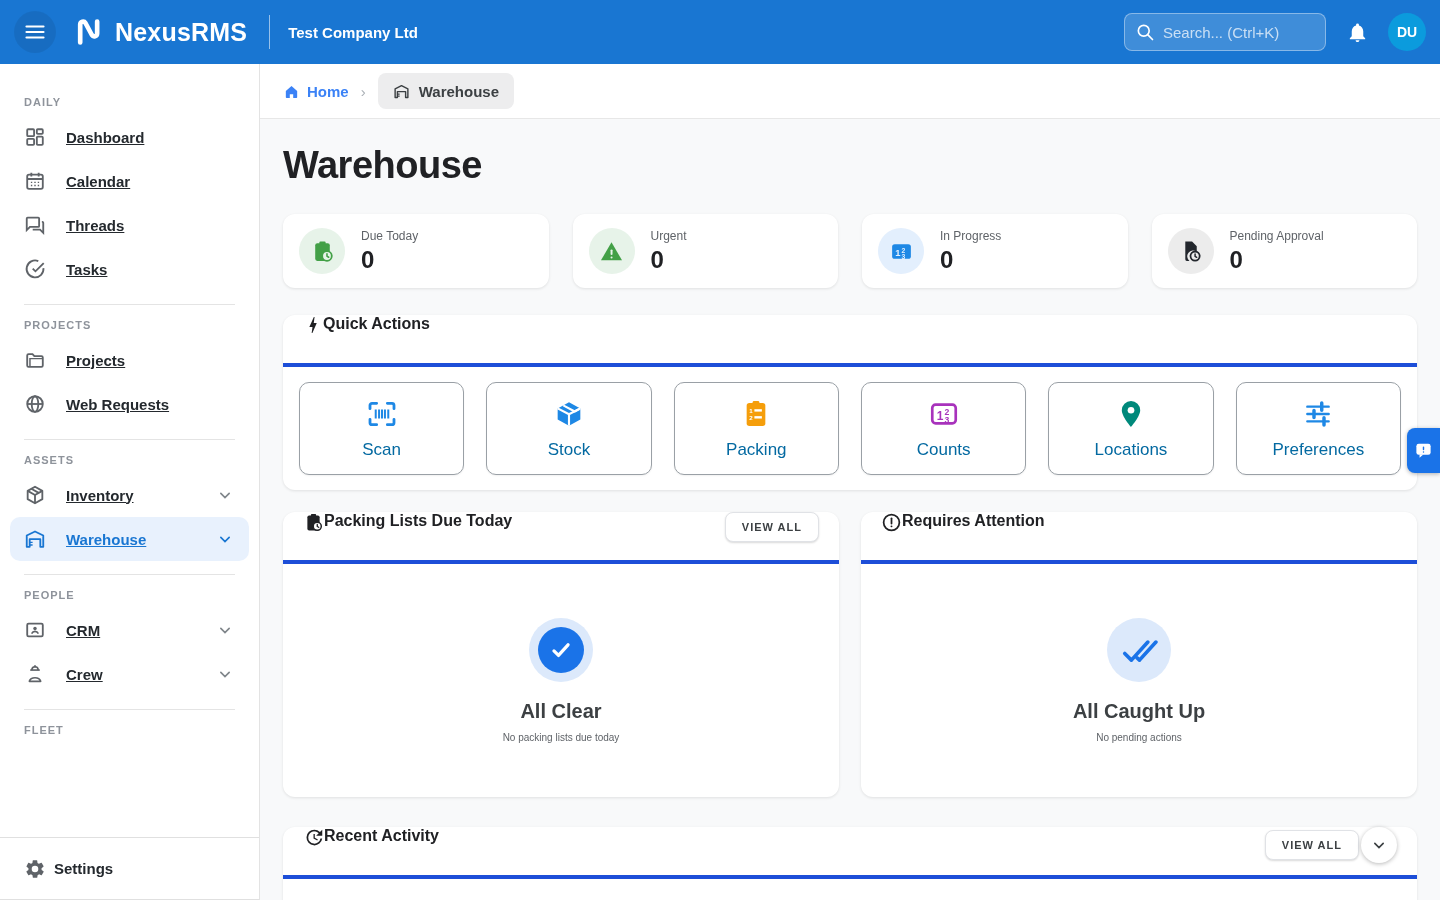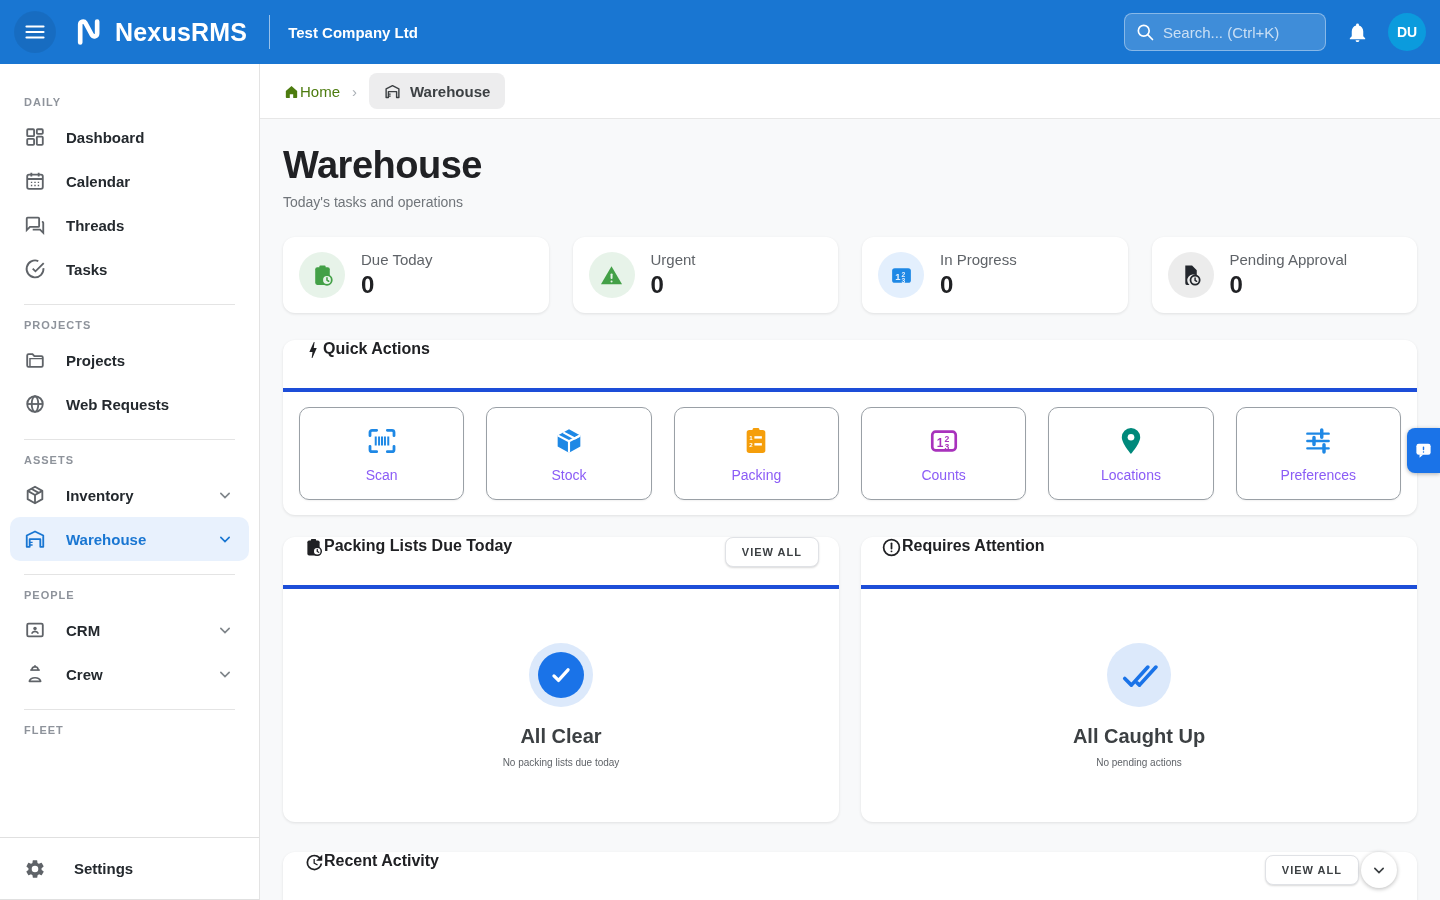--- a/index.html
+++ b/index.html
@@ -28,65 +28,65 @@
     display:flex; align-items:center; justify-content:center; cursor:pointer; }
 
   
   .shell { flex:1; display:flex; min-height:0; }
 
   
   .sidebar { width:260px; background:#fff; border-right:1px solid #e3e3e3; position:relative; flex-shrink:0; }
   .nav { height:718px; overflow:hidden; padding-top:18px; }
   .nav-label { margin:14px 24px 6px; font-size:11px; font-weight:700; letter-spacing:1px; color:#8e939b; line-height:13px; }
   .nav-item { height:44px; display:flex; align-items:center; padding:0 24px; gap:20px; font-size:15px; font-weight:600;
-    color:#24292e; cursor:pointer; }
+    color:#24292e; cursor:pointer;text-decoration:underline; }
   .nav-item .nav-ico { color:#5f6368; display:flex; }
   .nav-item .chev { margin-left:auto; color:#80868b; display:flex; }
   .nav-item.selected { margin:0 10px; padding:0 14px; border-radius:10px; background:#e8f1fd; color:#1976d2; }
   .nav-item.selected .nav-ico, .nav-item.selected .chev { color:#1976d2; }
   .nav-divider { height:1px; background:#e4e4e4; margin:13px 24px; }
   .sidebar-bottom { position:absolute; left:0; right:0; bottom:0; background:#fff; border-top:1px solid #e0e0e0; }
-  .settings-row { height:62px; display:flex; align-items:center; gap:28px; padding:0 24px; border-bottom:1px solid #e0e0e0;
+  .settings-row { height:62px; display:flex; align-items:center; gap:8px; padding:0 24px; border-bottom:1px solid #e0e0e0;
     font-size:15px; font-weight:600; color:#24292e; cursor:pointer; }
   .settings-row .nav-ico { color:#5f6368; display:flex; }
   .sidebar-footer { text-align:center; padding:11px 0 12px; }
   .version { font-size:12px; color:#757575; }
   .copyright { font-size:11px; color:#b3b3b3; margin-top:4px; }
 
   
   .content { flex:1; display:flex; flex-direction:column; min-width:0; background:#f8f9fa; }
   .breadcrumb-bar { height:55px; background:#fff; border-bottom:1px solid #e7e7e7; display:flex; align-items:center;
     padding:0 23px; gap:12px; flex-shrink:0; }
-  .bc-home { display:flex; align-items:center; color:#4d7c0f; font-size:15px; font-weight:400; cursor:pointer; }
+  .bc-home { display:flex; align-items:center; gap:7px; color:#3b82f6; font-size:15px; font-weight:700; cursor:pointer; }
   .bc-sep { color:#aab0b6; font-size:15px; }
   .bc-pill { background:#ededee; border-radius:8px; height:36px; display:flex; align-items:center; gap:9px; padding:0 15px;
     color:#3c4043; font-size:15px; font-weight:700; cursor:pointer; }
   .page-scroll { flex:1; padding:0 23px; overflow:hidden; }
   .page-title { margin-top:25px; font-size:38px; font-weight:800; color:#202124; letter-spacing:-.5px; }
   .page-sub { margin-top:7px; font-size:14px; color:#70757a; }
 
   .stats-row { margin-top:27px; display:grid; grid-template-columns:repeat(4,1fr); gap:24px; }
   .stat-card { background:#fff; border-radius:12px; box-shadow:0 1px 3px rgba(0,0,0,.1); padding:14px 16px;
     display:flex; align-items:center; gap:16px; }
   .stat-icon { width:46px; height:46px; border-radius:50%; display:flex; align-items:center; justify-content:center; flex-shrink:0; }
   .si-green { background:#e7f3e9; color:#43a047; }
   .si-blue  { background:#e3effd; color:#1e88e5; }
   .si-gray  { background:#ececec; color:#23272d; }
-  .stat-label { font-size:15px; color:#5f6368; }
+  .stat-label { font-size:12px; color:#5f6368; }
   .stat-value { font-size:24px; font-weight:800; color:#202124; margin-top:3px; }
 
   .panel { margin-top:27px; background:#fff; border-radius:12px; box-shadow:0 1px 3px rgba(0,0,0,.1); }
   .panel-head { height:52px; display:flex; align-items:flex-start; padding:0 20px; border-bottom:4px solid #1d4ed8; }
   .panel-title { font-size:16px; font-weight:700; color:#202124; flex:1; }
   .head-ico { display:flex; color:#202124; }
   .qa-grid { padding:15px 16px; display:grid; grid-template-columns:repeat(6,1fr); gap:22px; }
   .qa-card { height:93px; background:#fff; border:1.5px solid #9aa0a6; border-radius:10px; cursor:pointer;
     display:flex; flex-direction:column; align-items:center; justify-content:center; gap:10px;
     box-shadow:0 1px 2px rgba(0,0,0,.06); }
-  .qa-label { font-size:14px; font-weight:500; color:#8b5cf6; }
+  .qa-label { font-size:17px; font-weight:500; color:#0369a1; }
   .c-blue { color:#1e88e5; } .c-orange { color:#f59e0b; } .c-purple { color:#a832bc; } .c-teal { color:#00897b; }
 
   .two-col { margin-top:22px; display:grid; grid-template-columns:1fr 1fr; gap:22px; }
   .list-card { background:#fff; border-radius:12px; box-shadow:0 1px 3px rgba(0,0,0,.1); height:285px;
     display:flex; flex-direction:column; }
   .viewall-btn { height:30px; padding:0 16px; border-radius:8px; background:#fff; border:1px solid #e0e2e6;
     box-shadow:0 1px 2px rgba(0,0,0,.15); font-size:11px; font-weight:700; letter-spacing:1px; color:#3c4043;
     cursor:pointer; font-family:"Liberation Sans", sans-serif; }
   .empty { flex:1; display:flex; flex-direction:column; align-items:center; justify-content:center; }
   .halo { width:64px; height:64px; border-radius:50%; background:#dce9fb; display:flex; align-items:center; justify-content:center; }
@@ -317,21 +317,20 @@
                 <path d="M3 20.5V8.2L12 3.8l9 4.4v12.3h-3.2v-8.3H6.2v8.3z"></path>
                 <path d="M6.2 15.7h3.2M6.2 18.5h3.2" stroke-width="1.5"></path>
               </svg>
           </span>
           <span>Warehouse</span>
         </span>
       </div>
 
       <div class="page-scroll">
         <h1 class="page-title">Warehouse</h1>
-        <div class="page-sub">Today's tasks and operations</div>
 
         <div class="stats-row">
           <div class="stat-card">
             <div class="stat-icon si-green">
               <svg width="25" height="25" viewBox="0 0 24 24">
                   <rect x="5" y="4" width="14" height="17" rx="2" fill="currentColor"></rect>
                   <rect x="9" y="2.4" width="6" height="3.2" rx="1" fill="currentColor"></rect>
                   <circle cx="16.3" cy="16.3" r="4.6" fill="#e7f3e9" stroke="currentColor" stroke-width="1.7"></circle>
                   <path d="M16.3 14.2v2.3l1.6 1" stroke="currentColor" stroke-width="1.5" fill="none" stroke-linecap="round"></path>
                 </svg>

